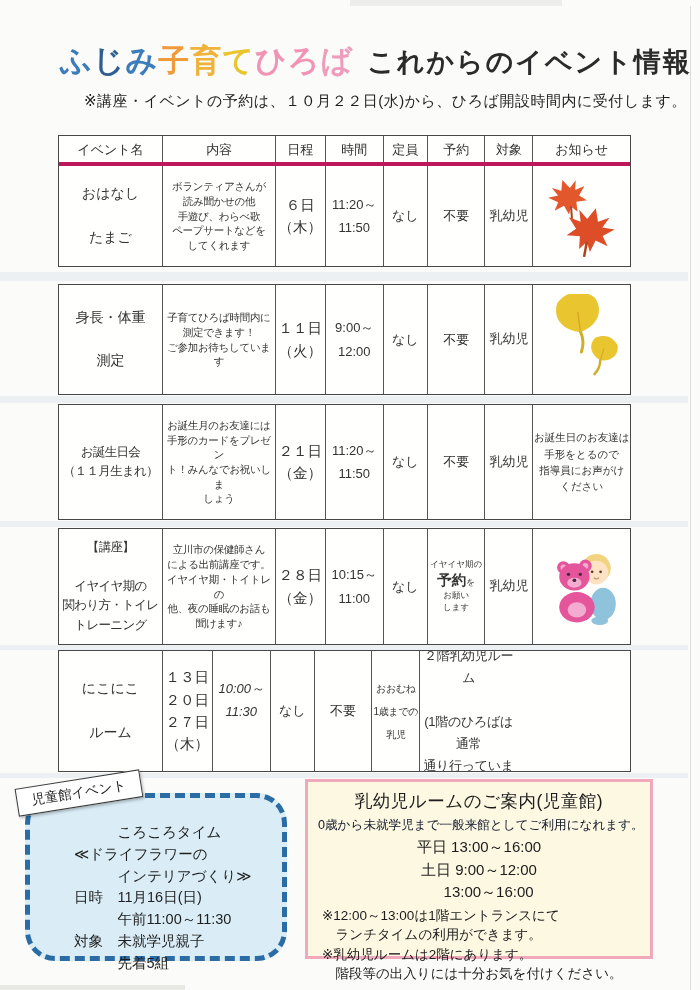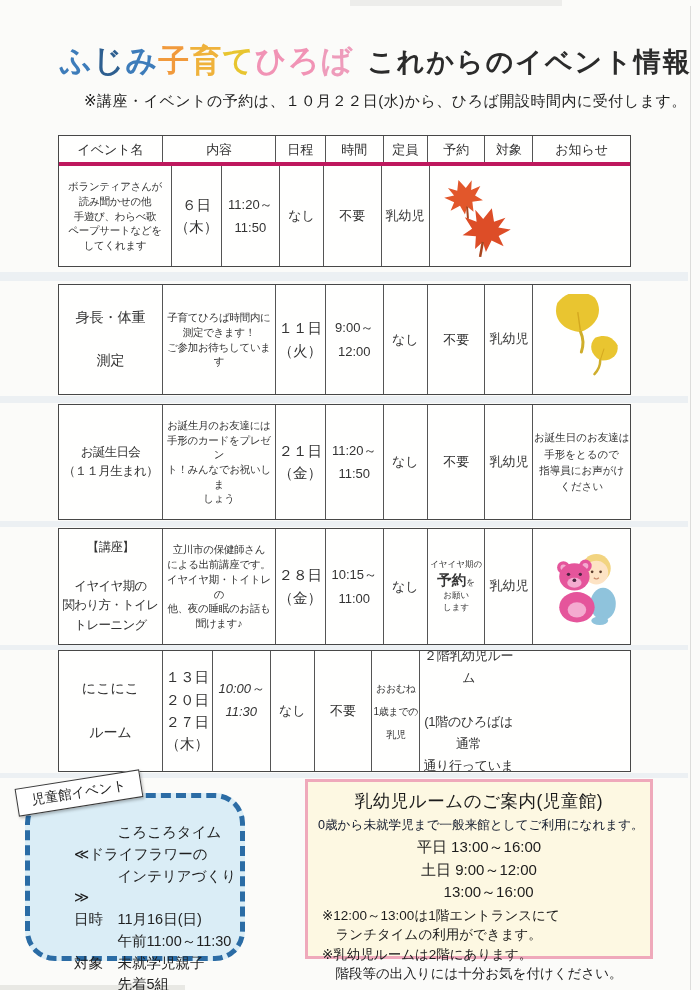--- a/index.html
+++ b/index.html
@@ -39,21 +39,21 @@
   .thead .cell{font-size:13px;line-height:1;}
   .fit{font-size:12.5px;letter-spacing:-0.7px;}
   .tgt-small{font-size:10px;line-height:2.3;letter-spacing:-0.3px;}
   .not-small{font-size:13px;line-height:1.7;letter-spacing:-0.3px;}
   .top{justify-content:flex-start;padding-top:26px;font-style:italic;}
   .res-small{font-size:8.5px;line-height:1.4;color:#333;}
   .res-big{font-size:14.5px;font-weight:bold;color:#333;}
   .notice-icon svg{display:block;}
 
   
-  .left-box{position:absolute;left:25px;top:793px;width:220px;height:168px;box-sizing:border-box;
+  .left-box{position:absolute;left:25px;top:793px;width:262px;height:168px;box-sizing:border-box;
             border:5px dashed #2b6ca5;border-radius:30px;background:#daedf6;}
   .left-box-text{padding:24px 0 0 44px;font-size:14.5px;line-height:1.5;white-space:pre-line;color:#1e1e1e;}
   .badge{position:absolute;left:16px;top:779px;transform:rotate(-9deg);background:#ffffff;
          border:1px solid #3a3a3a;padding:4px 14px;font-size:13.5px;color:#222;
          box-shadow:1px 2px 3px rgba(0,0,0,0.25);}
   .right-box{position:absolute;left:305px;top:779px;width:348px;height:180px;box-sizing:border-box;
              border:3px solid #efa9bb;background:#fdf8e2;padding:7px 10px;}
   .rb-title{text-align:center;font-size:17.5px;color:#1c1c1c;letter-spacing:0.5px;}
   .rb-intro{text-align:center;font-size:12.6px;margin-top:4px;color:#0f172a;white-space:nowrap;}
   .rb-hours{text-align:center;font-size:15px;line-height:1.5;margin-top:2px;white-space:pre-line;color:#1c1c1c;}
@@ -79,20 +79,23 @@
     <div class="cell c-name">イベント名</div>
     <div class="cell c-desc">内容</div>
     <div class="cell c-date">日程</div>
     <div class="cell c-time">時間</div>
     <div class="cell c-cap">定員</div>
     <div class="cell c-res">予約</div>
     <div class="cell c-tgt">対象</div>
     <div class="cell c-not">お知らせ</div>
   </div>
   <div class="trow">
+    <div class="cell c-name">おはなし
+
+たまご</div>
     <div class="cell c-desc">ボランティアさんが
 読み聞かせの他
 手遊び、わらべ歌
 ペープサートなどを
 してくれます</div>
     <div class="cell c-date">６日
 （木）</div>
     <div class="cell c-time">11:20～
 11:50</div>
     <div class="cell c-cap">なし</div>

